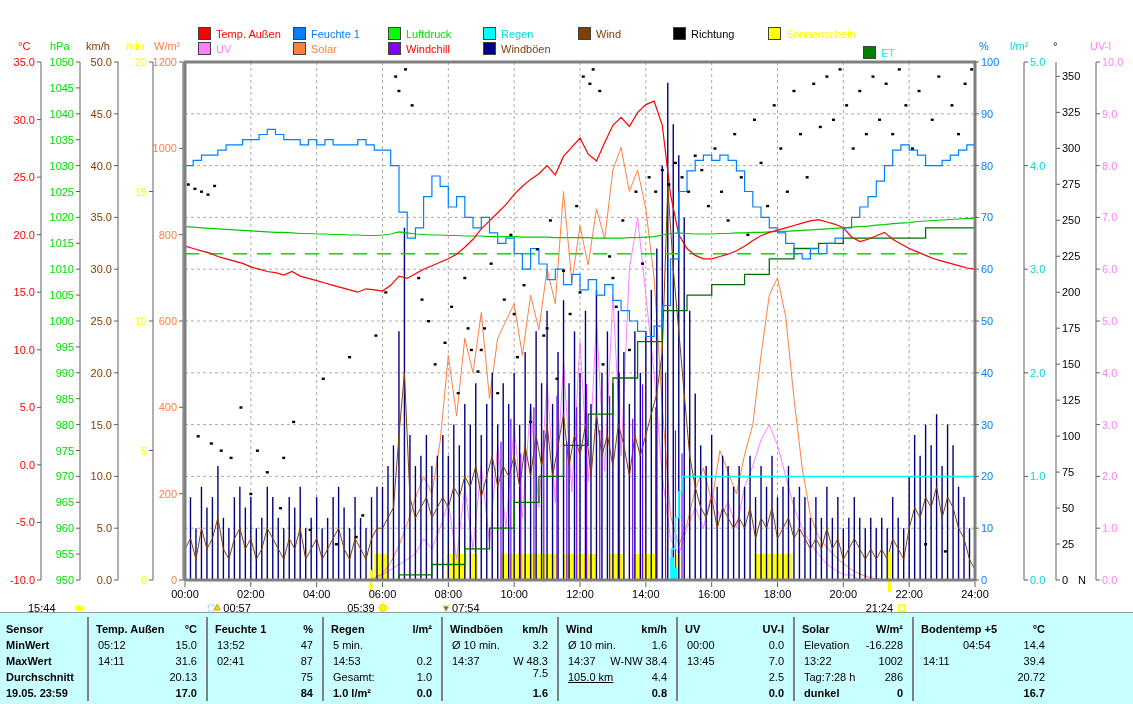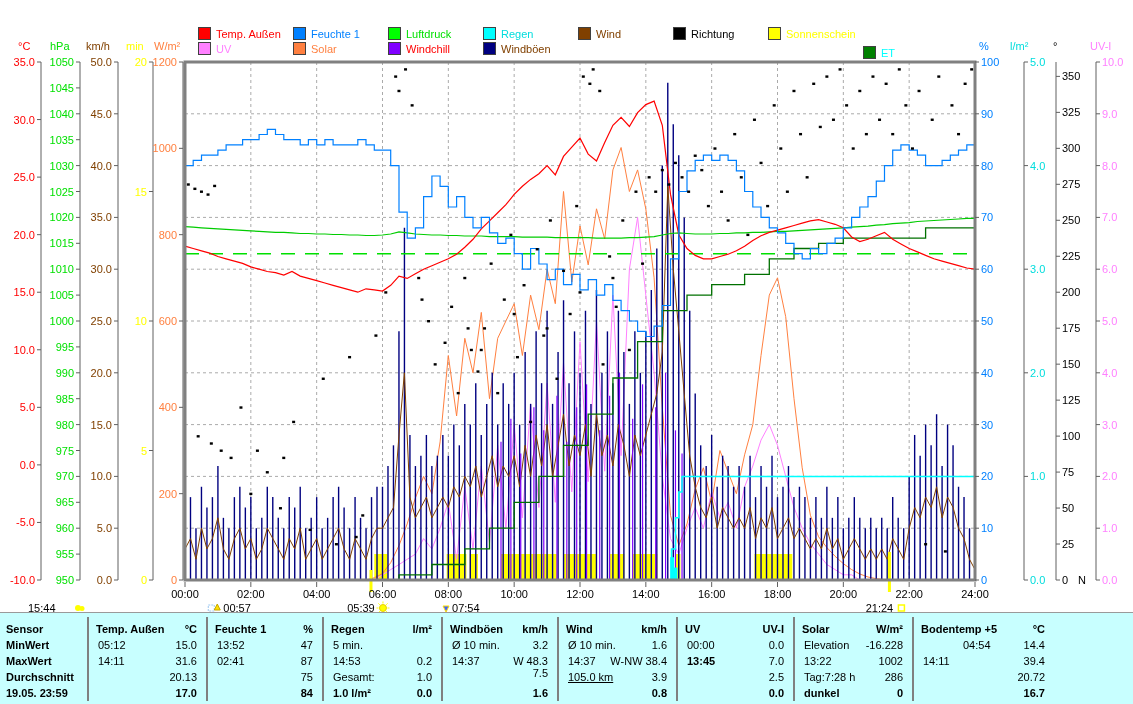--- a/index.html
+++ b/index.html
@@ -668,28 +668,28 @@
       <div class="tcell ra" style="left: 450px; top: 54px; width: 98px;">7.5</div>
       <div class="tcell b ra" style="left: 450px; top: 74px; width: 98px;">1.6</div>
       <div class="sep" style="left: 557px;"></div>
       <div class="tcell b" style="left: 566px; top: 10px;">Wind</div>
       <div class="tcell b ra" style="left: 566px; top: 10px; width: 101px;">km/h</div>
       <div class="tcell " style="left: 568px; top: 26px;">Ø 10 min.</div>
       <div class="tcell ra" style="left: 566px; top: 26px; width: 101px;">1.6</div>
       <div class="tcell " style="left: 568px; top: 42px;">14:37</div>
       <div class="tcell ra" style="left: 566px; top: 42px; width: 101px;">W-NW 38.4</div>
       <div class="tcell " style="left: 568px; top: 58px; text-decoration: underline;">105.0 km</div>
-      <div class="tcell ra" style="left: 566px; top: 58px; width: 101px;">3.9</div>
+      <div class="tcell ra" style="left: 566px; top: 58px; width: 101px;">4.4</div>
       <div class="tcell b ra" style="left: 566px; top: 74px; width: 101px;">0.8</div>
       <div class="sep" style="left: 676px;"></div>
       <div class="tcell b" style="left: 685px; top: 10px;">UV</div>
       <div class="tcell b ra" style="left: 685px; top: 10px; width: 99px;">UV-I</div>
       <div class="tcell " style="left: 687px; top: 26px;">00:00</div>
       <div class="tcell ra" style="left: 685px; top: 26px; width: 99px;">0.0</div>
-      <div class="tcell " style="left: 687px; top: 42px; font-weight: bold;">13:45</div>
+      <div class="tcell " style="left: 687px; top: 42px;">13:45</div>
       <div class="tcell ra" style="left: 685px; top: 42px; width: 99px;">7.0</div>
       <div class="tcell ra" style="left: 685px; top: 58px; width: 99px;">2.5</div>
       <div class="tcell b ra" style="left: 685px; top: 74px; width: 99px;">0.0</div>
       <div class="sep" style="left: 793px;"></div>
       <div class="tcell b" style="left: 802px; top: 10px;">Solar</div>
       <div class="tcell b ra" style="left: 802px; top: 10px; width: 101px;">W/m²</div>
       <div class="tcell " style="left: 804px; top: 26px;">Elevation</div>
       <div class="tcell ra" style="left: 802px; top: 26px; width: 101px;">-16.228</div>
       <div class="tcell " style="left: 804px; top: 42px;">13:22</div>
       <div class="tcell ra" style="left: 802px; top: 42px; width: 101px; text-align: right;">1002</div>

